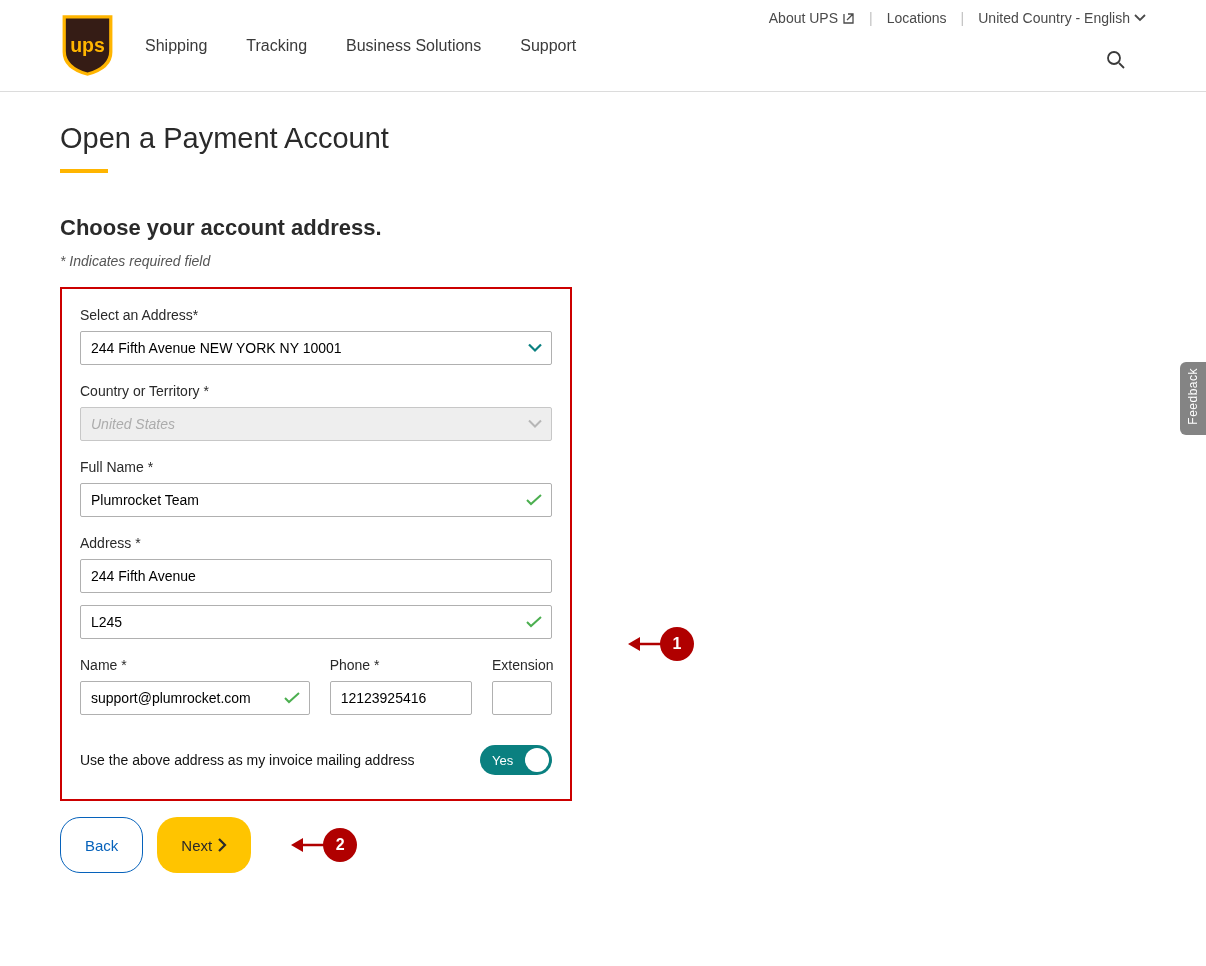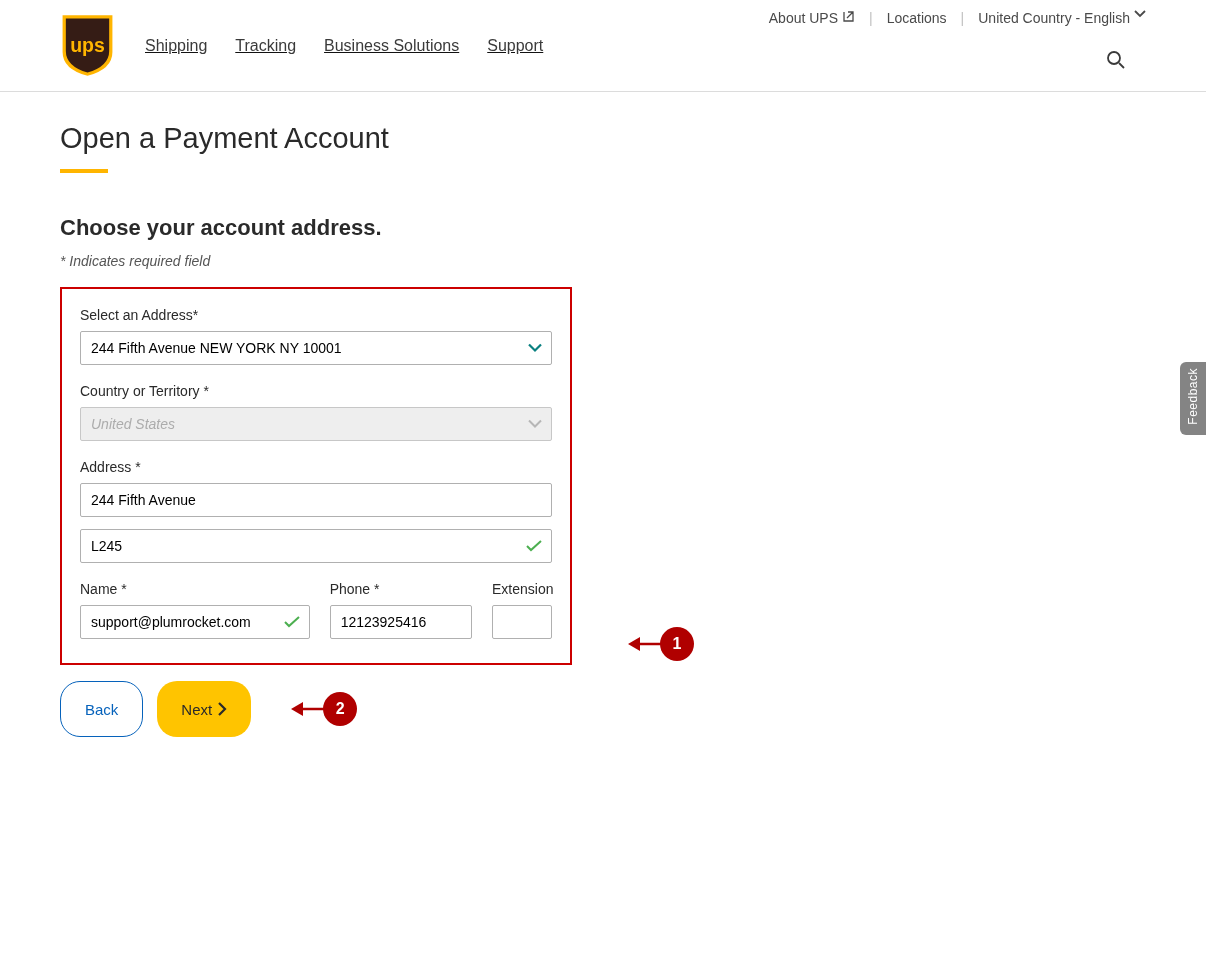--- a/index.html
+++ b/index.html
@@ -1,23 +1,23 @@
 <!DOCTYPE html>
 <html><head>
 <meta charset="utf-8">
 <style>
   * { box-sizing: border-box; margin: 0; padding: 0; }
   body { font-family: Tahoma, Arial, sans-serif; background: #fff; color: #121212; width: 1206px; }
   
   .header { display: flex; align-items: center; padding: 0 60px; height: 92px; border-bottom: 1px solid #dcdcdc; position: relative; }
   .logo { width: 55px; height: 65px; margin-right: 30px; }
-  .nav-main { display: flex; gap: 28px; text-decoration: underline; }
+  .nav-main { display: flex; gap: 39px; }
   .nav-main a { color: #3a3a3a; text-decoration: none; font-size: 16px; cursor: pointer; }
   .nav-top { position: absolute; right: 60px; top: 10px; display: flex; align-items: center; gap: 14px; font-size: 14px; color: #4a4a4a; }
-  .nav-top a { color: #4a4a4a; text-decoration: none; cursor: pointer; display: inline-flex; gap: 4px; }
+  .nav-top a { color: #4a4a4a; text-decoration: none; cursor: pointer; display: inline-flex; align-items: center; gap: 4px; }
   .nav-top .divider { color: #c0c0c0; }
   .search-icon { position: absolute; right: 80px; top: 50px; cursor: pointer; }
   
   .page { padding: 30px 60px; max-width: 700px; }
   .page-title { font-size: 29px; font-weight: 400; color: #2a2a2a; padding-bottom: 18px; position: relative; }
   .page-title::after { content: ''; position: absolute; left: 0; bottom: 0; width: 48px; height: 4px; background: #ffb500; }
   .subtitle { font-size: 22px; margin-top: 42px; color: #2a2a2a; }
   .req-note { font-style: italic; font-size: 14px; margin-top: 12px; color: #555; }
   
   .form-box { border: 2px solid #cc0000; padding: 18px 18px 24px 18px; margin-top: 18px; width: 512px; }
@@ -124,20 +124,29 @@
       <div class="input-wrap">
         <select class="select-input select-disabled" disabled="">
           <option>United States</option>
         </select>
         <svg class="chevron" width="14" height="9" viewBox="0 0 14 9">
               <path d="M1 1 L7 7 L13 1" fill="none" stroke="#b6b6b6" stroke-width="2"></path>
             </svg>
       </div>
     </div>
 
+    <div class="field">
+      <label class="fld-label">Full Name *</label>
+      <div class="input-wrap">
+        <input class="text-input" value="Plumrocket Team" style="">
+        <svg class="check-icon" width="16" height="12" viewBox="0 0 16 12">
+              <path d="M1 6 L5 10 L15 1" fill="none" stroke="#4caf50" stroke-width="2"></path>
+            </svg>
+      </div>
+    </div>
 
     <div class="field" style="margin-bottom:12px;">
       <label class="fld-label">Address *</label>
       <div class="input-wrap">
         <input class="text-input" value="244 Fifth Avenue" style="">
       </div>
     </div>
     <div class="field">
       <div class="input-wrap">
         <input class="text-input" value="L245" style="">
@@ -161,20 +170,27 @@
       <div class="phone-field">
         <label class="fld-label">Phone *</label>
         <input class="text-input" value="12123925416" style="">
       </div>
       <div class="ext-field">
         <label class="fld-label">Extension</label>
         <input class="text-input" value="" style="">
       </div>
     </div>
 
+    <div class="toggle-row" style="margin-top:30px;">
+      <span class="toggle-label">Use the above address as my invoice mailing address</span>
+      <div class="toggle">
+        <span class="toggle-text">Yes</span>
+        <div class="toggle-knob"></div>
+      </div>
+    </div>
   </div>
 
   <div class="btn-row">
     <button class="btn btn-back">Back</button>
     <button class="btn btn-next">
       <span>Next</span>
       <svg width="9" height="14" viewBox="0 0 9 14">
             <path d="M1 1 L7 7 L1 13" fill="none" stroke="#2a2a2a" stroke-width="2.2"></path>
           </svg>
     </button>

